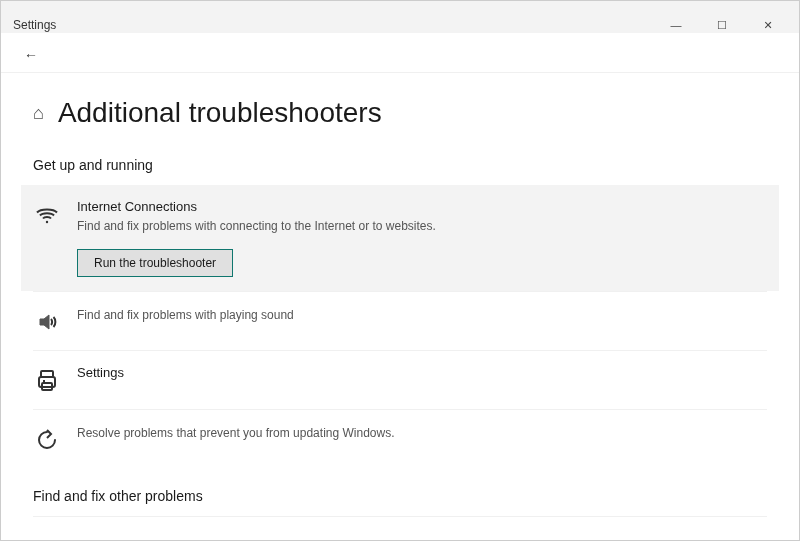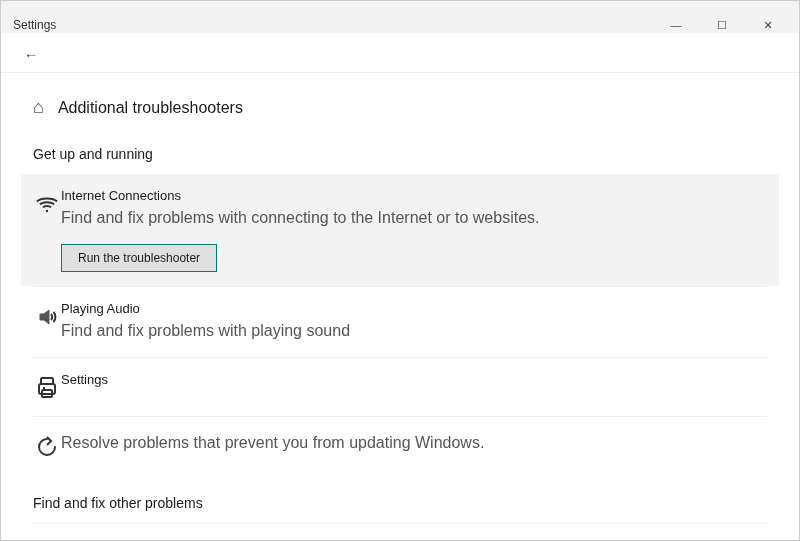--- a/index.html
+++ b/index.html
@@ -109,35 +109,36 @@
       gap: 14px;
       margin-bottom: 28px;
     }
 
     .home-icon {
       font-size: 18px;
       color: #555;
     }
 
     .page-title {
-      font-size: 16px;
+      font-size: 28px;
       font-weight: 300;
       color: #1a1a1a;
     }
 
     .section-heading {
       font-size: 14px;
       font-weight: 400;
       color: #1a1a1a;
       margin-bottom: 12px;
     }
 
     .troubleshooter-item {
       display: flex;
       align-items: flex-start;
+      gap: 16px;
       padding: 14px 0;
       border-top: 1px solid #f0f0f0;
       cursor: pointer;
     }
 
     .troubleshooter-item.expanded {
       background: #f3f3f3;
       padding: 14px 12px;
       border: none;
       margin-left: -12px;
@@ -162,21 +163,21 @@
     }
 
     .item-name {
       font-size: 13px;
       font-weight: 500;
       color: #1a1a1a;
       margin-bottom: 3px;
     }
 
     .item-desc {
-      font-size: 16px;
+      font-size: 12px;
       color: #555;
       line-height: 1.5;
     }
 
     .run-btn {
       margin-top: 14px;
       padding: 6px 16px;
       background: #e0e0e0;
       border: 1px solid #0f766e;
       font-size: 12px;
@@ -250,21 +251,20 @@
 
         <div class="troubleshooter-item">
           <div class="item-icon">
             <svg width="24" height="24" viewBox="0 0 24 24" fill="none" stroke="#333" stroke-width="2">
               <polygon points="5,9 5,15 9,15 14,19 14,5 9,9" fill="#555" stroke="#555" stroke-width="1"></polygon>
               <path d="M16 9 C17.5 10.5 17.5 13.5 16 15"></path>
               <path d="M18.5 7 C21 9.5 21 14.5 18.5 17"></path>
             </svg>
           </div>
           <div class="item-body">
-            <div class="item-name">Playing Audio</div>
             <div class="item-desc">Find and fix problems with playing sound</div>
           </div>
         </div>
 
         <div class="troubleshooter-item">
           <div class="item-icon">
             <svg width="24" height="24" viewBox="0 0 24 24" fill="none" stroke="#333" stroke-width="2">
               <rect x="6" y="2" width="12" height="6" rx="1" fill="none"></rect>
               <rect x="4" y="8" width="16" height="10" rx="2" fill="none"></rect>
               <rect x="7" y="14" width="10" height="7" rx="1" fill="none"></rect>

